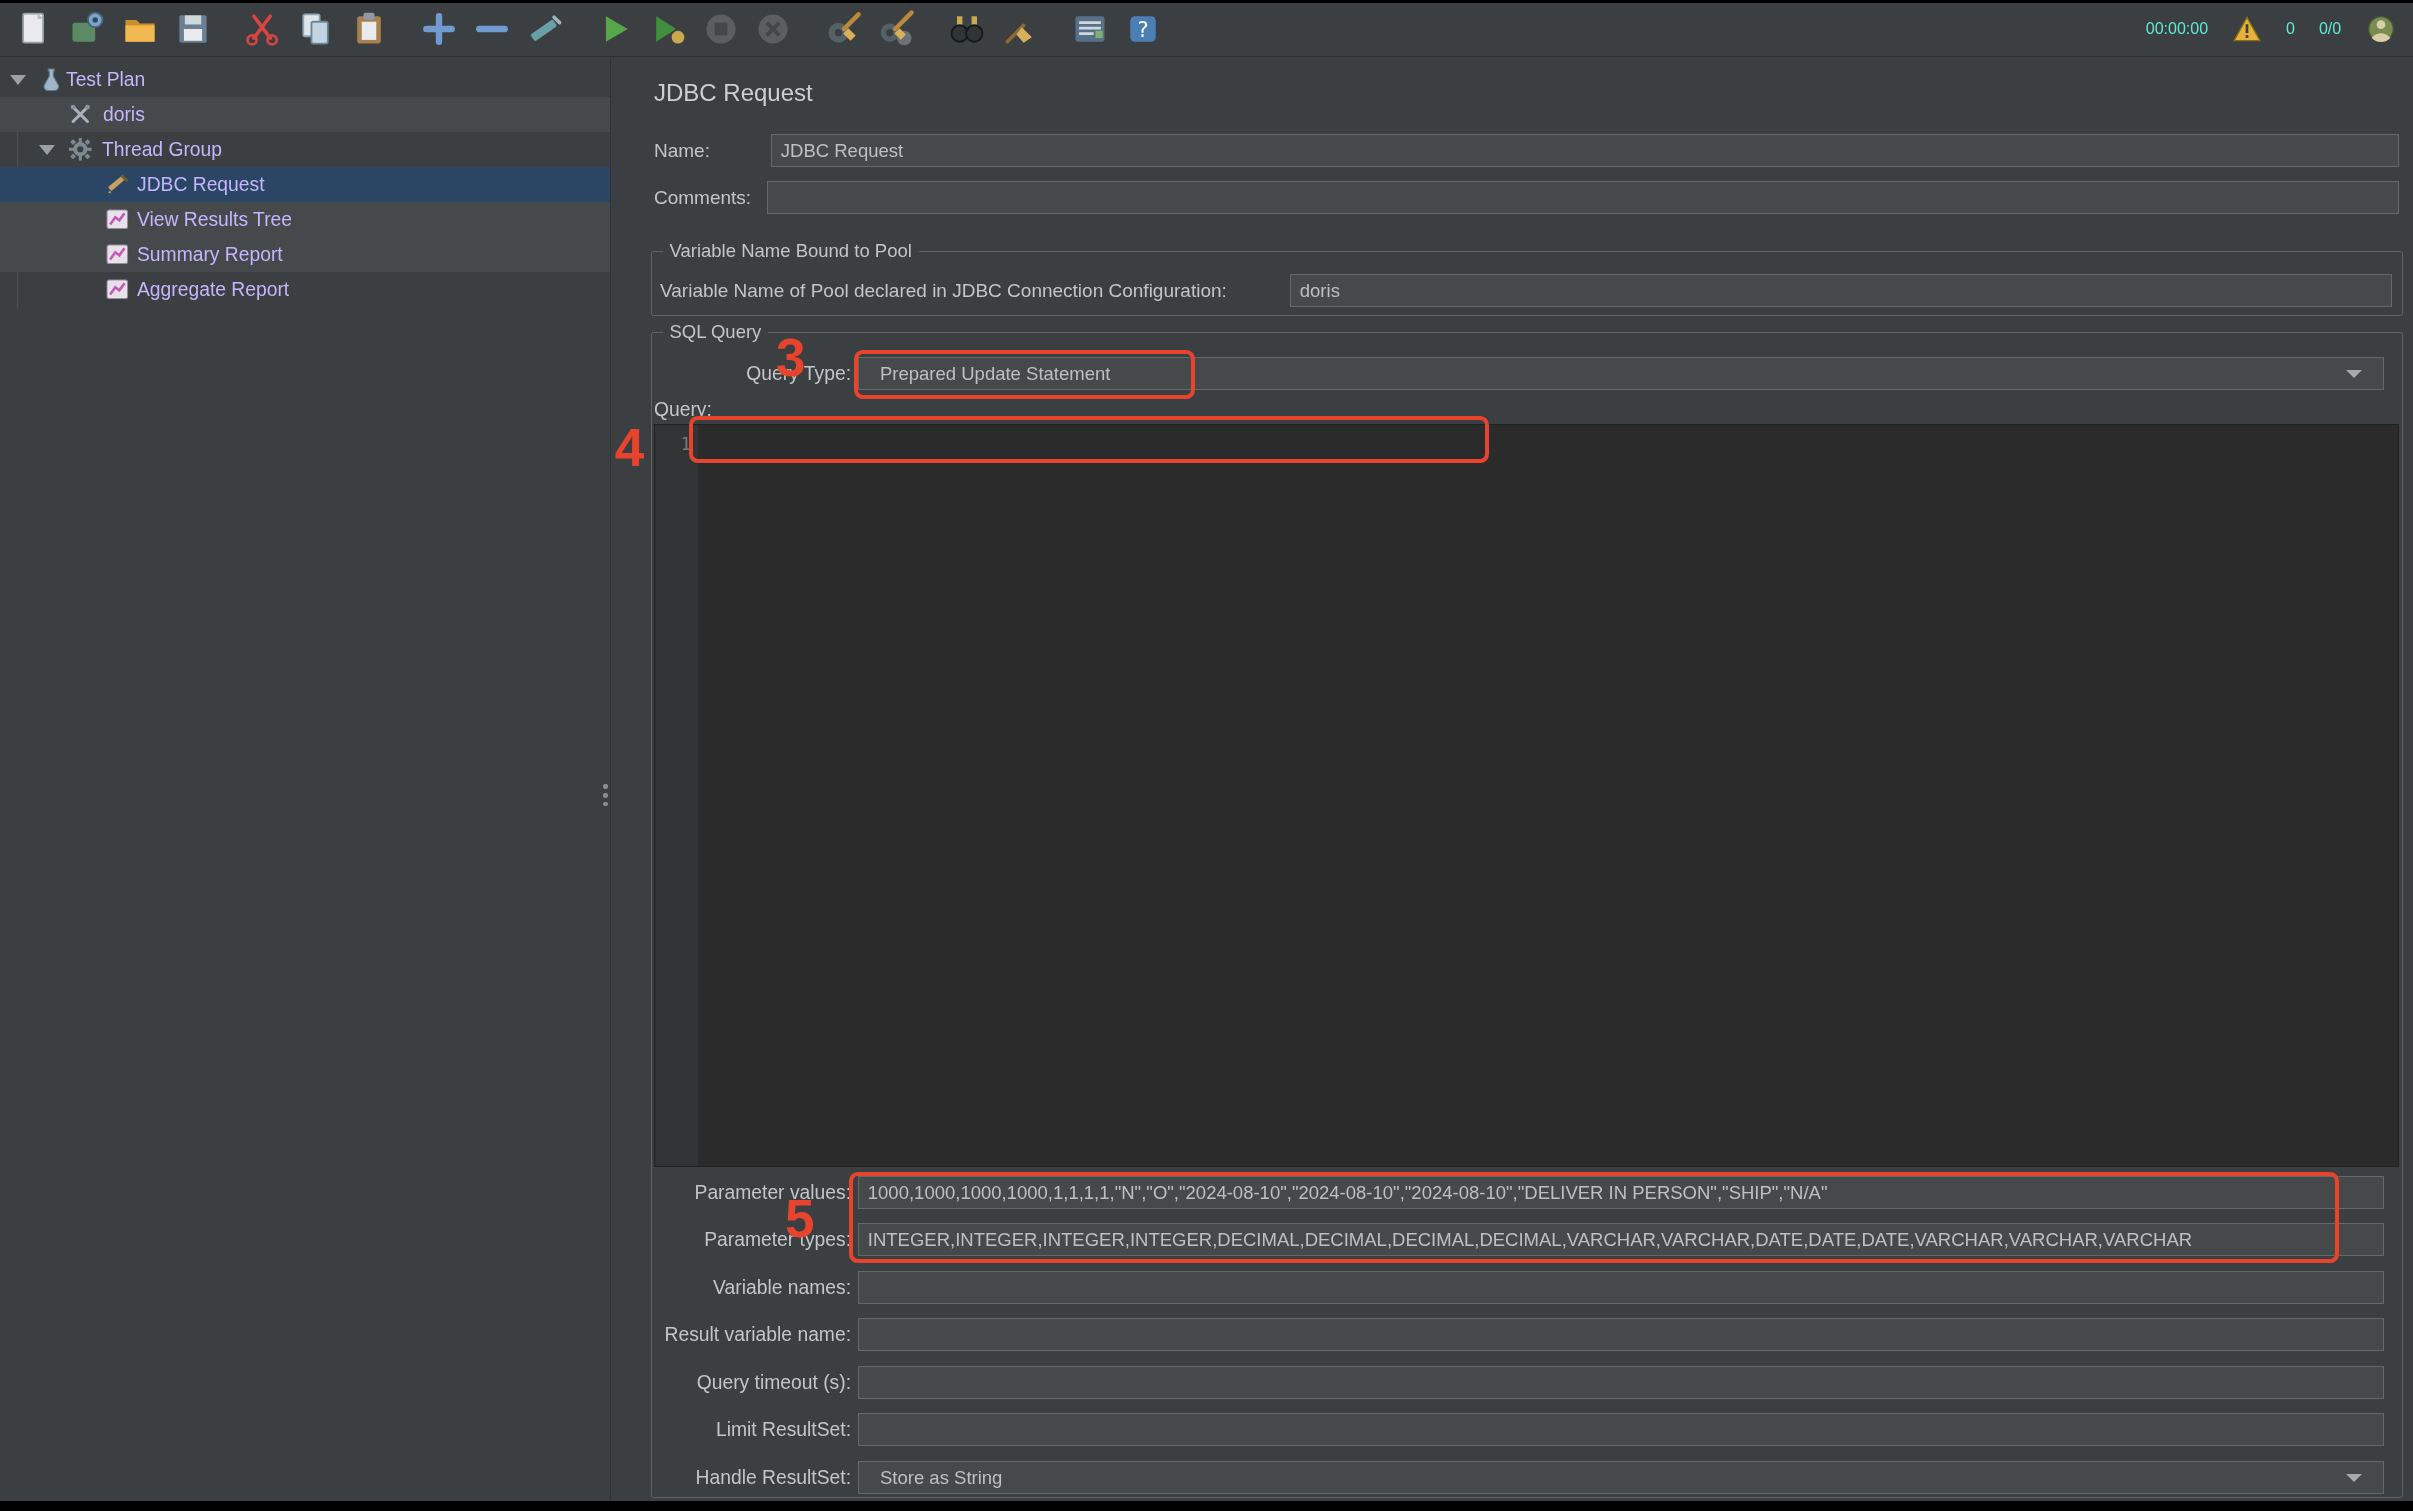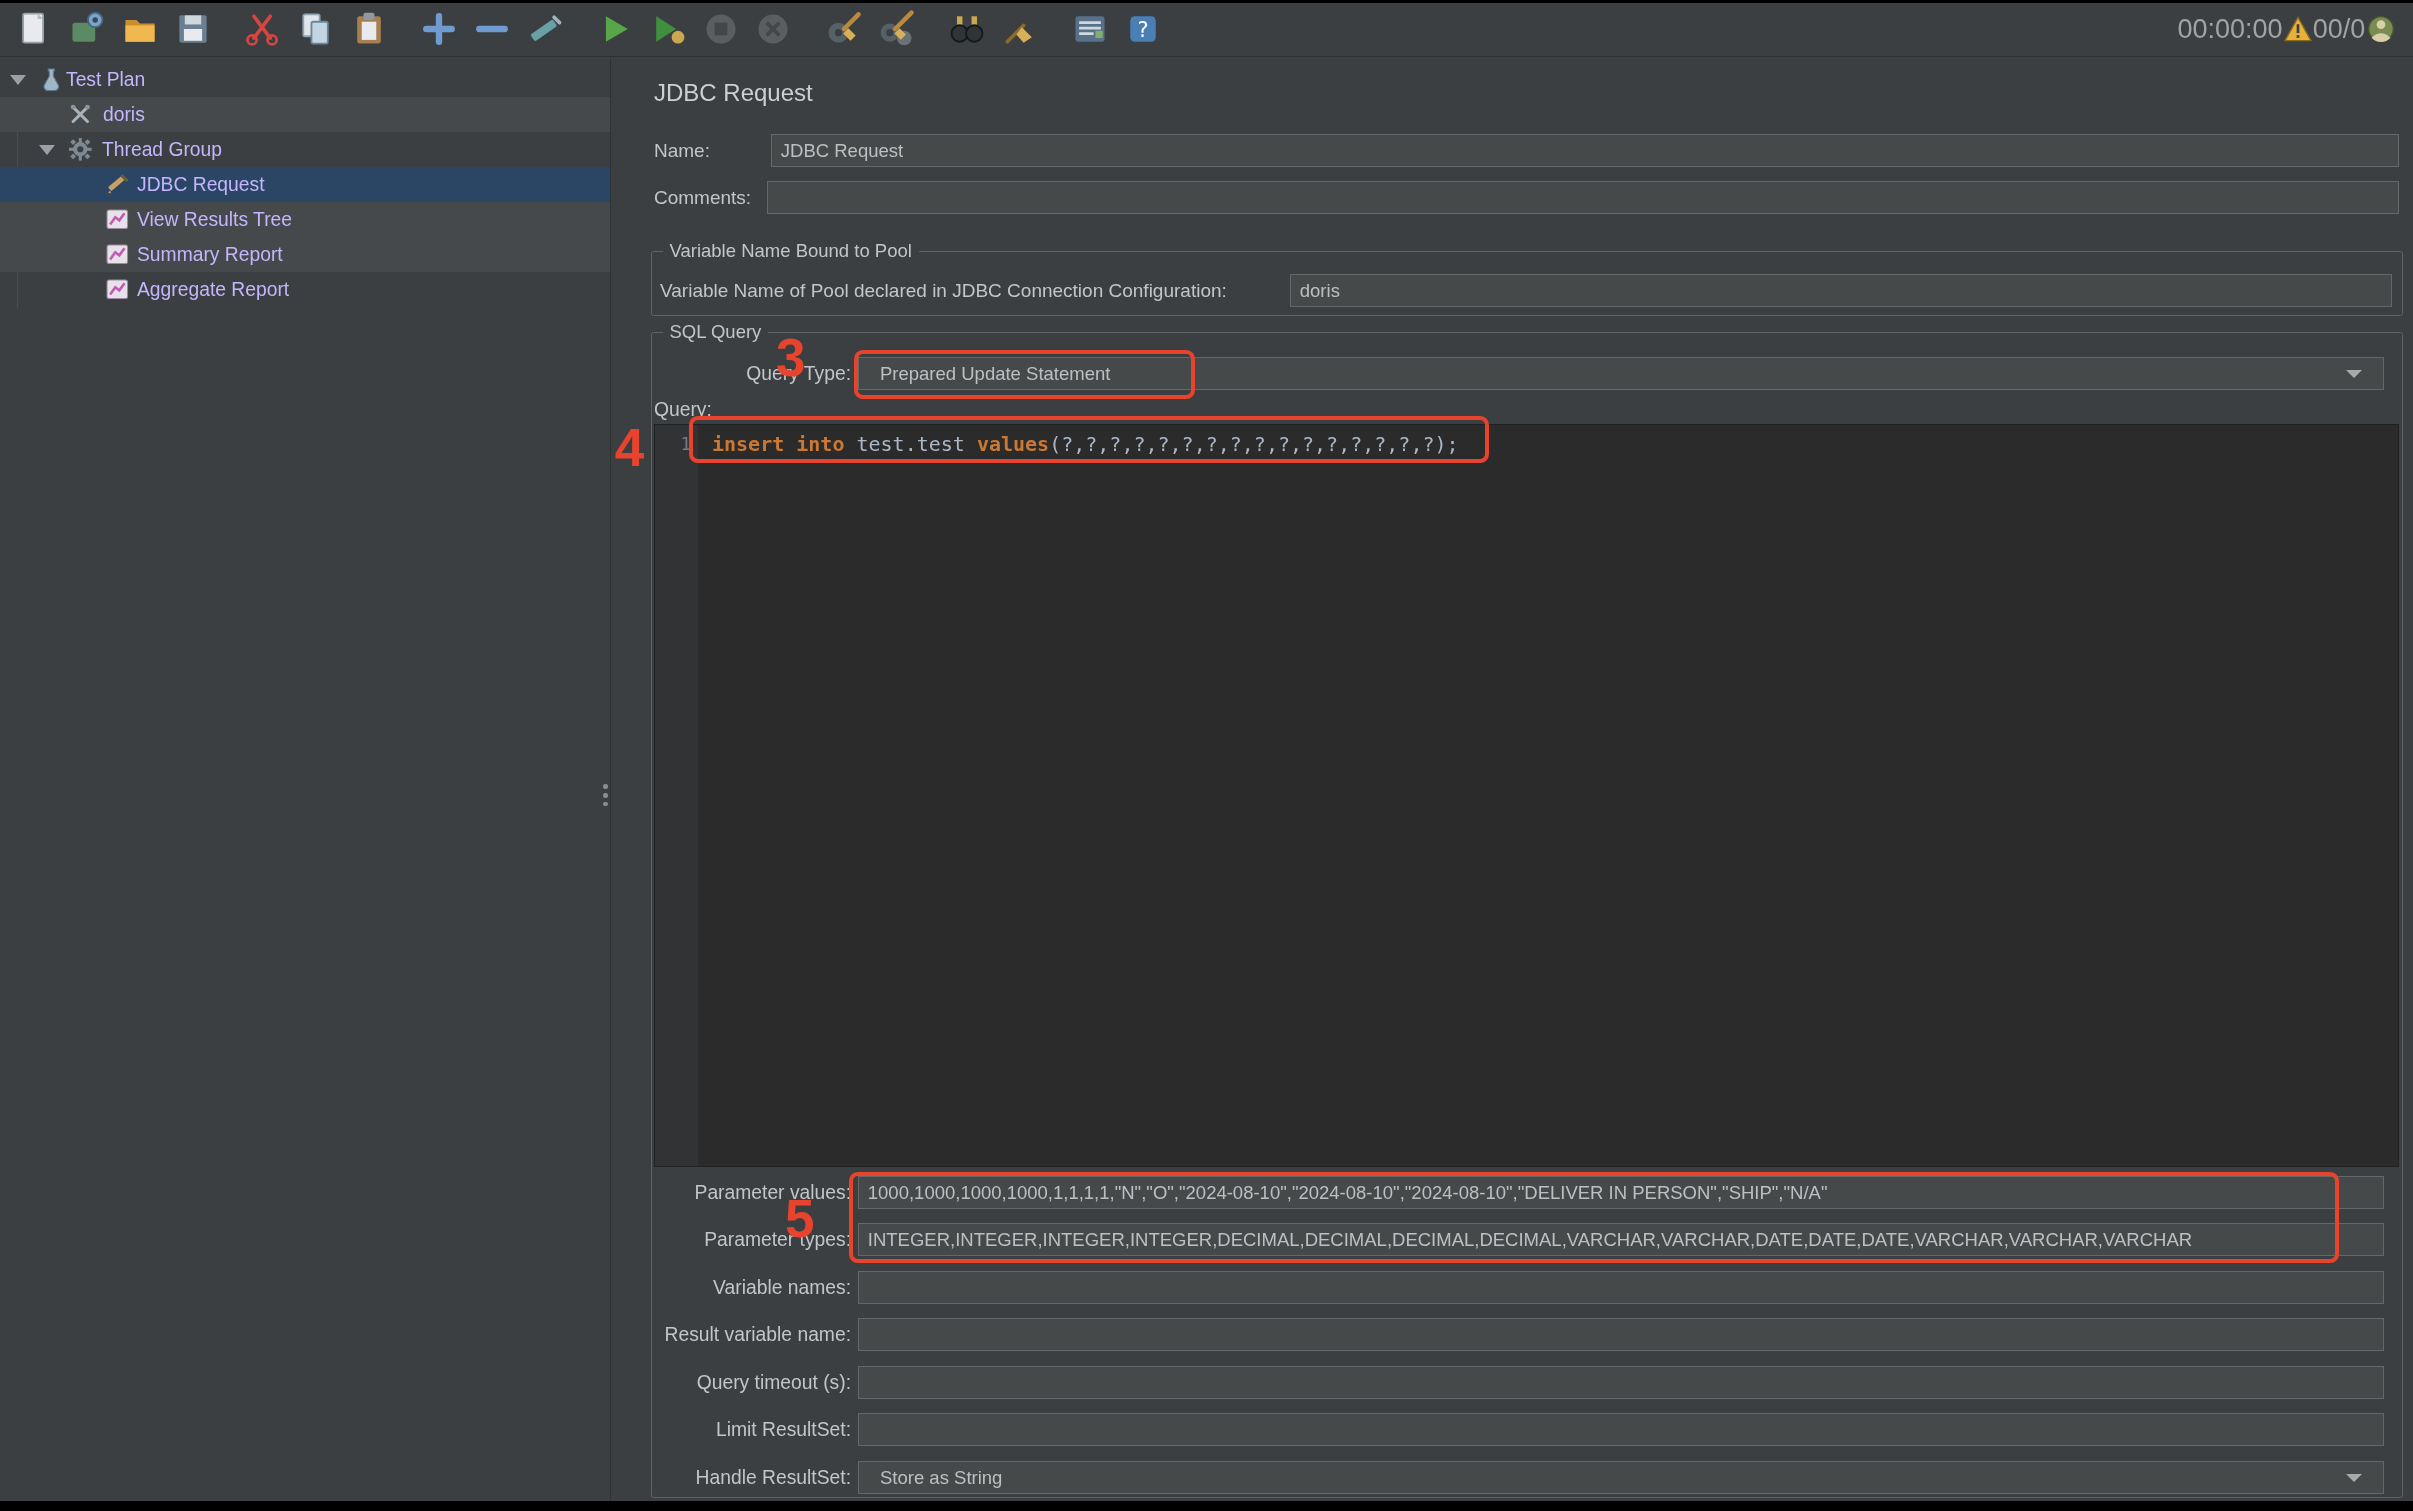--- a/index.html
+++ b/index.html
@@ -8,21 +8,21 @@
        font-family:"Liberation Sans",sans-serif;color:#bbbbbb;overflow:hidden}
   .app::before{content:"";position:absolute;left:0;top:0;right:0;height:2.6px;background:#000}
   .app::after{content:"";position:absolute;left:0;bottom:0;right:0;height:11.4px;background:#000}
 
   
   .toolbar{position:absolute;top:2.6px;left:0;right:0;height:54px;display:flex;align-items:center;
            padding:0 12.3px;gap:8.8px;background:#3c3f41;border-bottom:0.9px solid #2e3133}
   .tbtn{width:44px;height:44px;display:flex;align-items:center;justify-content:center;flex:0 0 auto;border-radius:3.5px}
   .tbtn svg{width:40px;height:40px}
   .sep{margin-left:17.6px}
-  .toolbar-right{margin-left:auto;display:flex;align-items:center;gap:0;font-size:27px;color:#a3a3a3;padding-right:3.5px}
+  .toolbar-right{margin-left:auto;display:flex;align-items:center;gap:24px;font-size:16px;color:#5eead4;padding-right:3.5px}
   .toolbar-right svg{display:block}
 
   
   .sidebar{position:absolute;top:58px;left:0;width:611px;bottom:11.4px;background:#3c3f41;border-right:1.8px solid #303336}
   .guide{position:absolute;left:16.7px;top:39px;width:0.9px;height:211px;background:#4a4e51}
   .trow{position:absolute;left:0;right:0;height:35px}
   .trow.stripe{background:#45494c}
   .trow.selected{background:#2b4665}
   .tarrow{position:absolute;top:13px;width:0;height:0;border-left:8.8px solid transparent;
           border-right:8.8px solid transparent;border-top:10.5px solid #9aa0a6}
@@ -323,21 +323,20 @@
     <span class="lblr" style="top:299px">Query Type:</span>
     <div class="combo" style="left:245px;top:299px;width:1526px">
       <span>Prepared Update Statement</span>
       <span class="combo-arrow"></span>
     </div>
 
     <div class="qlabel" style="top:341px">Query:</div>
 
     <div class="editor">
       <div class="gutter"><span>1</span></div>
-      <div class="codeline"><span class="kw">insert into</span><span class="pl"> test.test </span><span class="kw">values</span><span class="pl">(?,?,?,?,?,?,?,?,?,?,?,?,?,?,?,?);</span></div>
     </div>
 
     <span class="lblr" style="top:1118px">Parameter values:</span>
     <input class="field" style="left: 245px; top: 1118px; width: 1526px;" value="1000,1000,1000,1000,1,1,1,1,&quot;N&quot;,&quot;O&quot;,&quot;2024-08-10&quot;,&quot;2024-08-10&quot;,&quot;2024-08-10&quot;,&quot;DELIVER IN PERSON&quot;,&quot;SHIP&quot;,&quot;N/A&quot;">
 
     <span class="lblr" style="top:1165px">Parameter types:</span>
     <input class="field" style="left: 245px; top: 1165px; width: 1526px;" value="INTEGER,INTEGER,INTEGER,INTEGER,DECIMAL,DECIMAL,DECIMAL,DECIMAL,VARCHAR,VARCHAR,DATE,DATE,DATE,VARCHAR,VARCHAR,VARCHAR">
 
     <span class="lblr" style="top:1213px">Variable names:</span>
     <input class="field" style="left: 245px; top: 1213px; width: 1526px;">

